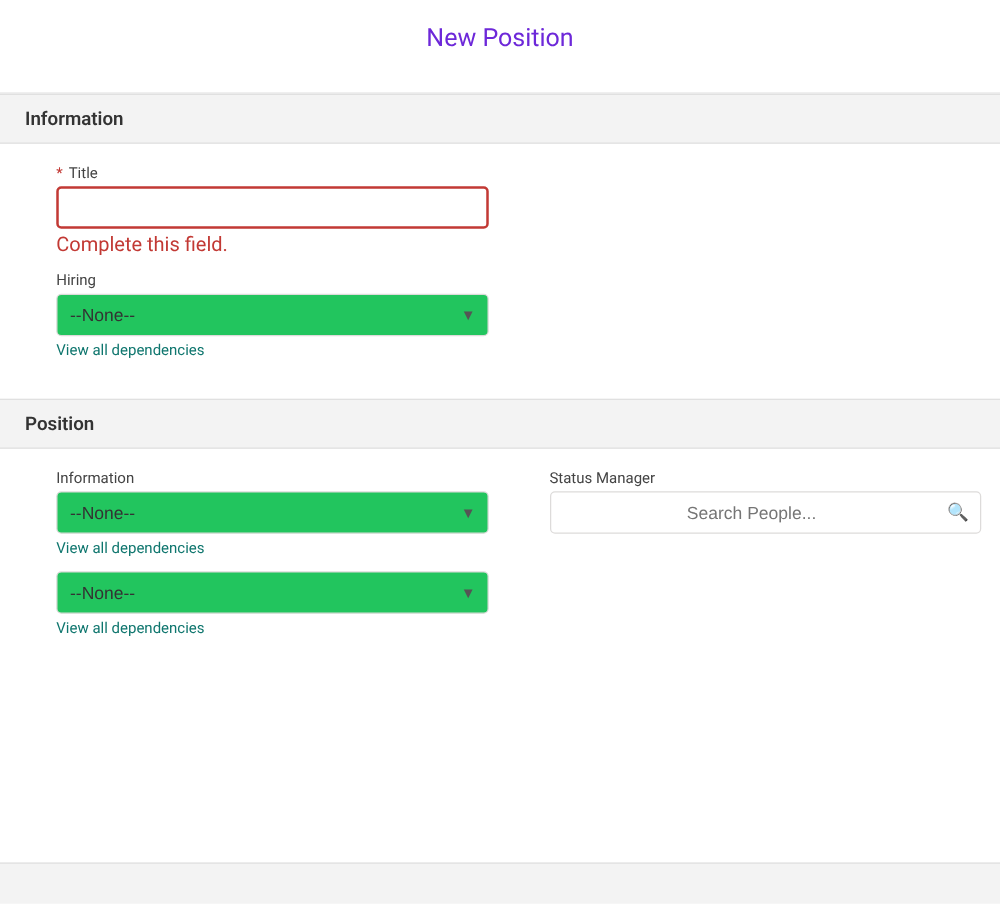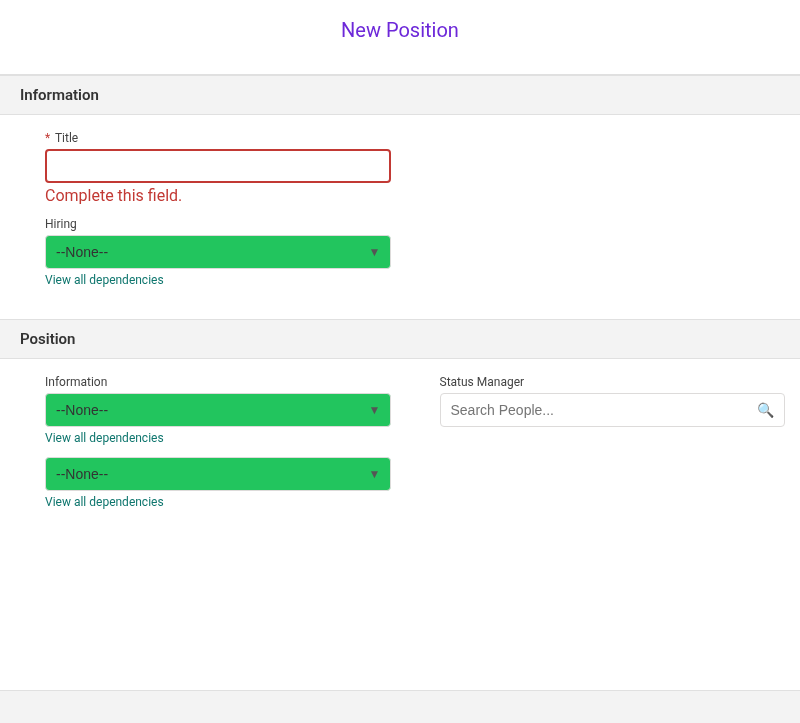--- a/index.html
+++ b/index.html
@@ -127,20 +127,21 @@
       font-family: inherit;
       outline: none;
     }
     .search-wrapper {
       position: relative;
       width: 100%;
     }
     .search-wrapper input[type="text"] {
       width: 100%;
       padding-right: 32px;
+      text-align: center;
     }
     .search-wrapper .search-icon {
       position: absolute;
       right: 10px;
       top: 50%;
       transform: translateY(-50%);
       color: #777;
       font-size: 14px;
       pointer-events: none;
     }

